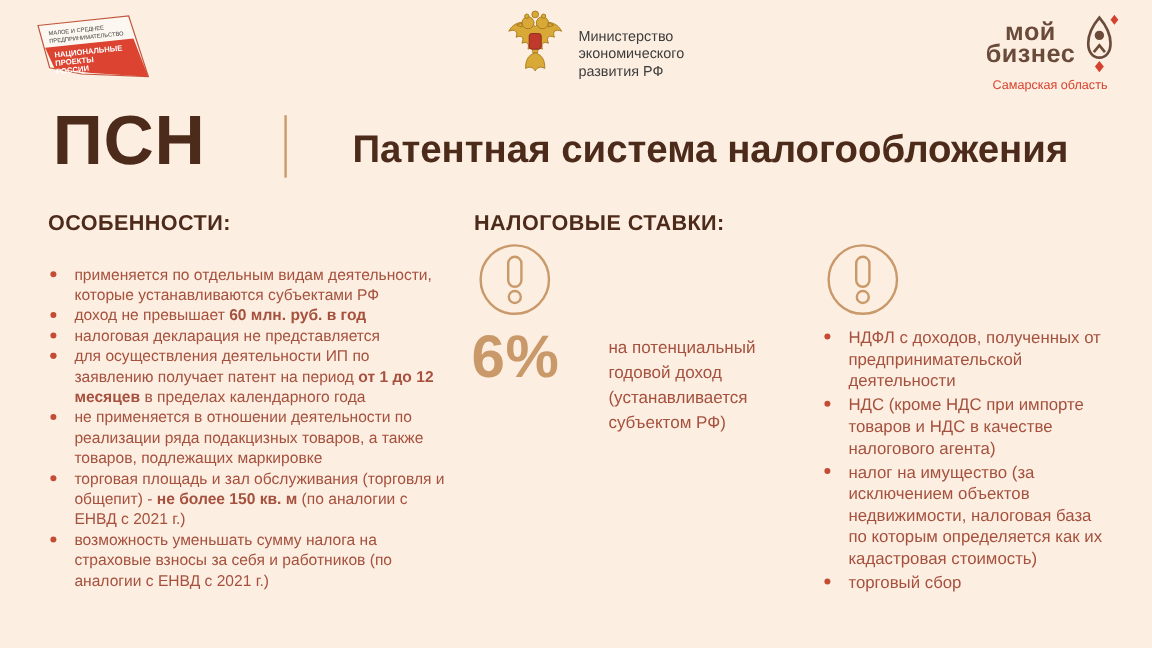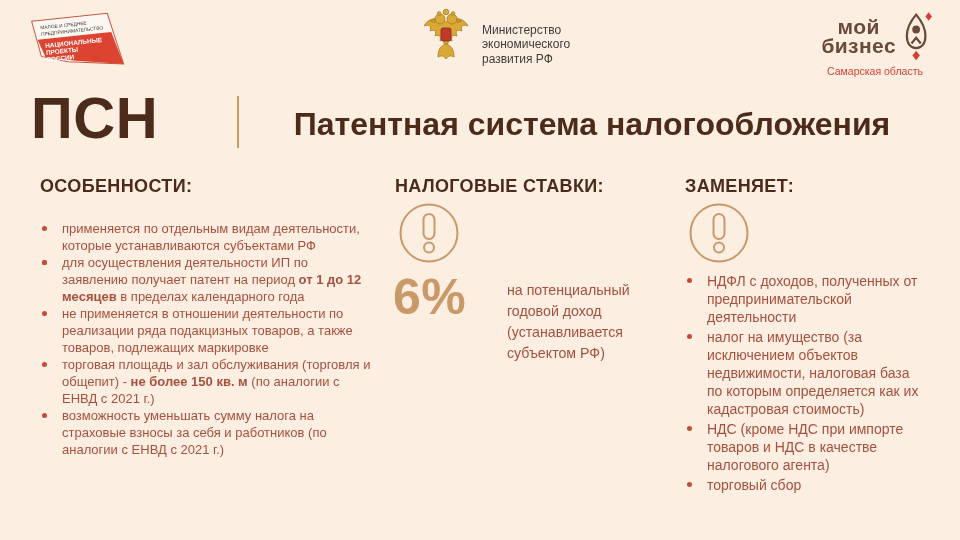--- a/index.html
+++ b/index.html
@@ -9,21 +9,21 @@
   
   .np-logo{position:absolute;left:22px;top:6px;width:122px;height:70px;}
   .gov-logo{position:absolute;left:420px;top:8px;display:flex;align-items:flex-end;gap:10px;}
   .gov-text{font-size:12px;line-height:14.5px;font-weight:500;color:var(--ministry_text,#3d3d3c);}
   .mb-logo{position:absolute;right:26px;top:10px;width:118px;text-align:center;}
   .mb-row{display:flex;justify-content:flex-end;align-items:center;gap:6px;}
   .mb-words{text-align:center;color:var(--logo_brown,#6a4b3a);font-weight:bold;
             font-size:21px;line-height:19px;letter-spacing:.02em;}
   .mb-region{margin-top:3px;font-size:10.5px;font-weight:500;color:var(--logo_red,#cf4431);}
   
-  .title-abbr{position:absolute;left:31px;top:84px;font-size:58px;font-weight:bold;
+  .title-abbr{position:absolute;left:44px;top:84px;font-size:58px;font-weight:bold;
               color:var(--brown_dark,#4d2b1b);letter-spacing:.01em;}
   .title-divider{position:absolute;left:237px;top:96px;width:2px;height:52px;
                  background:var(--tan,#d9a878);}
   .title-full{position:absolute;left:252px;right:28px;top:100px;text-align:center;
               font-size:32px;line-height:48px;font-weight:bold;color:var(--brown_dark,#4d2b1b);}
   
   .col-heading{position:absolute;top:176px;font-size:18px;font-weight:bold;
                letter-spacing:.02em;color:var(--brown_dark,#4d2b1b);margin:0;}
   .h-features{left:40px;}
   .h-rates{left:395px;}
@@ -105,42 +105,43 @@
     <div class="mb-region">Самарская область</div>
   </div>
 
   <div class="title-abbr">ПСН</div>
   <div class="title-divider"></div>
   <div class="title-full">Патентная система налогообложения</div>
 
   <h2 class="col-heading h-features">ОСОБЕННОСТИ:</h2>
   <ul class="blist features-list">
       <li><span class="dot"></span><span class="li-text"><span>применяется по отдельным видам деятельности, которые устанавливаются субъектами РФ</span></span></li>
+      <li><span class="dot"></span><span class="li-text"><span>доход не превышает </span><b>60 млн. руб. в год</b></span></li>
+      <li><span class="dot"></span><span class="li-text"><span>налоговая декларация не представляется</span></span></li>
       <li><span class="dot"></span></li>
       <li><span class="dot"></span><span class="li-text"><span>для осуществления деятельности ИП по заявлению получает патент на период </span><b>от 1 до 12 месяцев</b><span> в пределах календарного года</span></span></li>
       <li><span class="dot"></span><span class="li-text"><span>не применяется в отношении деятельности по реализации ряда подакцизных товаров, а также товаров, подлежащих маркировке</span></span></li>
       <li><span class="dot"></span><span class="li-text"><span>торговая площадь и зал обслуживания (торговля и общепит) - </span><b>не более 150 кв. м</b><span> (по аналогии с ЕНВД с 2021 г.)</span></span></li>
       <li><span class="dot"></span><span class="li-text"><span>возможность уменьшать сумму налога на страховые взносы за себя и работников (по аналогии с ЕНВД с 2021 г.)</span></span></li>
     </ul>
 
   <h2 class="col-heading h-rates">НАЛОГОВЫЕ СТАВКИ:</h2>
   <svg class="excl-icon i-rates" viewBox="0 0 62 62">
     <circle cx="31" cy="31" r="28.5" fill="none" stroke="#c9996a" stroke-width="2"></circle>
     <rect x="25.5" y="12" width="11" height="25" rx="5.5" fill="none" stroke="#c9996a" stroke-width="2"></rect>
     <circle cx="31" cy="45.5" r="5" fill="none" stroke="#c9996a" stroke-width="2"></circle>
   </svg>
   <div class="rate-value">6%</div>
   <div class="rate-desc">на потенциальный годовой доход (устанавливается субъектом РФ)</div>
 
-  <h2 class="col-heading h-replaces">ЗАМЕНЯЕТ:</h2>
   <svg class="excl-icon i-replaces" viewBox="0 0 62 62">
     <circle cx="31" cy="31" r="28.5" fill="none" stroke="#c9996a" stroke-width="2"></circle>
     <rect x="25.5" y="12" width="11" height="25" rx="5.5" fill="none" stroke="#c9996a" stroke-width="2"></rect>
     <circle cx="31" cy="45.5" r="5" fill="none" stroke="#c9996a" stroke-width="2"></circle>
   </svg>
   <ul class="blist replaces-list">
       <li><span class="dot"></span><span class="li-text"><span>НДФЛ с доходов, полученных от предпринимательской деятельности</span></span></li>
+      <li><span class="dot"></span><span class="li-text"><span>НДС (кроме НДС при импорте товаров и НДС в качестве налогового агента)</span></span></li>
       <li><span class="dot"></span><span class="li-text"><span>налог на имущество (за исключением объектов недвижимости, налоговая база по которым определяется как их кадастровая стоимость)</span></span></li>
-      <li><span class="dot"></span><span class="li-text"><span>НДС (кроме НДС при импорте товаров и НДС в качестве налогового агента)</span></span></li>
       <li><span class="dot"></span><span class="li-text"><span>торговый сбор</span></span></li>
     </ul>
 
 </div>
 
 </body></html>

